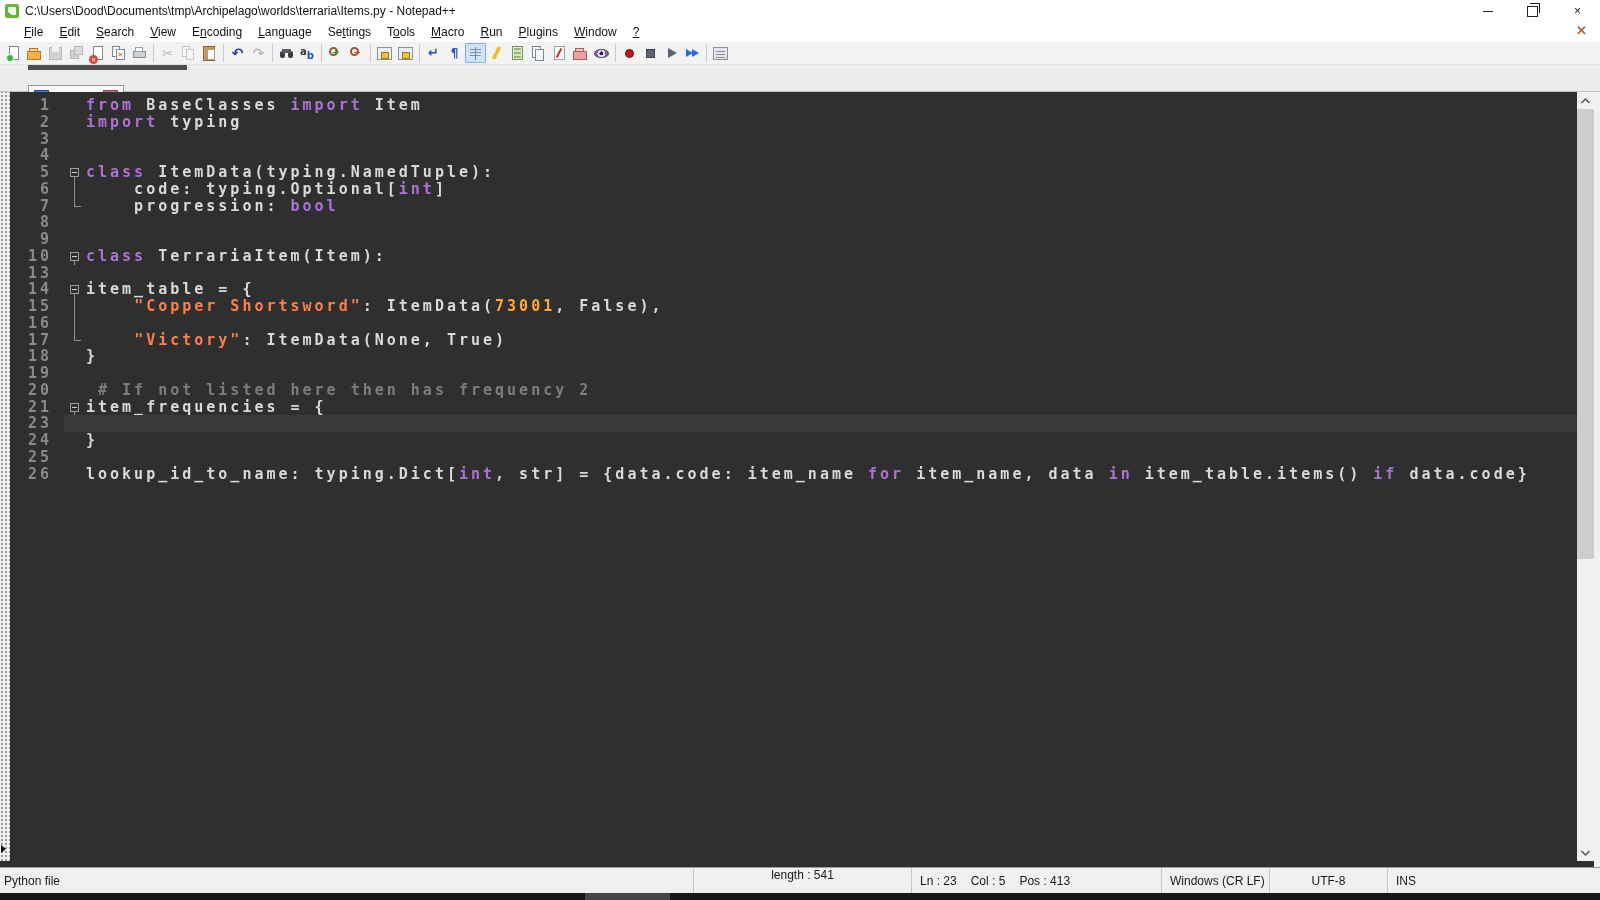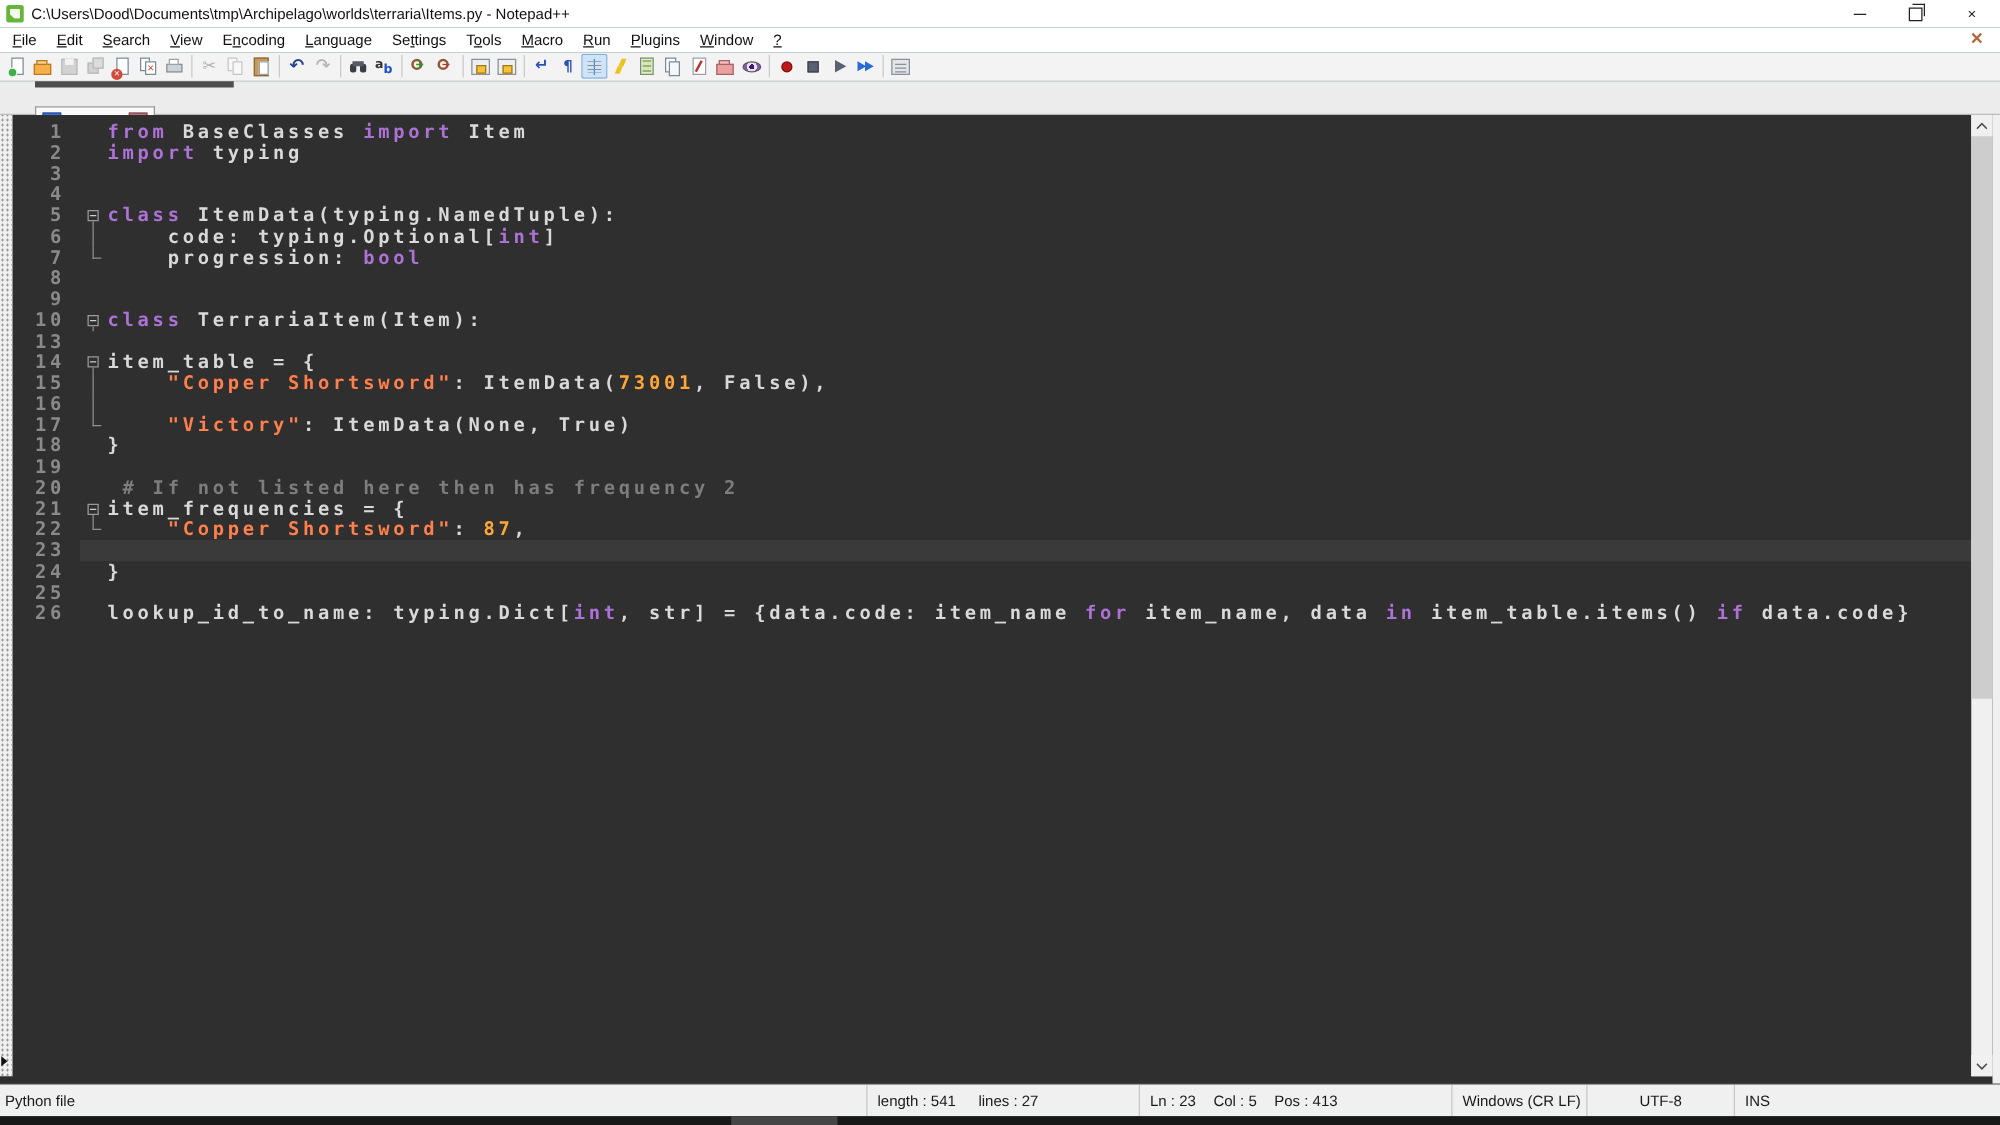--- a/index.html
+++ b/index.html
@@ -13,21 +13,21 @@
   .app-icon::after{content:"";position:absolute;left:3px;top:3px;right:3px;bottom:3px;background:#f4fbee;border-radius:1px;
                    clip-path:polygon(0 0,100% 0,100% 100%,45% 100%,0 55%);}
   .title-text{font-size:12px;color:#111;}
   .win-controls{margin-left:auto;display:flex;height:100%;}
   .win-btn{width:45px;height:22px;display:flex;align-items:center;justify-content:center;color:#222;font-size:12px;}
   .restore-glyph{width:9px;height:9px;border:1px solid #222;position:relative;background:#fff;}
   .restore-glyph::before{content:"";position:absolute;left:2px;top:-4px;width:9px;height:9px;border:1px solid #222;border-bottom:none;border-left:none;}
   .min-glyph{width:10px;height:1px;background:#222;}
 
   
-  .menubar{height:20px;background:#ffffff;display:flex;align-items:center;padding-left:2px;flex:none;position:relative;}
+  .menubar{height:20px;background:#ffffff;display:flex;align-items:center;padding-left:16px;flex:none;position:relative;}
   .menu-item{font-size:12px;color:#111;padding:2px 8px;white-space:pre;}
   .menu-item u{text-decoration:underline;}
   .menu-close-x{position:absolute;right:13px;top:1px;font-size:13px;font-weight:bold;color:#b06a3a;}
 
   
   .toolbar{height:22px;background:#f3f3f3;display:flex;align-items:center;padding-left:3px;flex:none;border-bottom:1px solid #e2e2e2;}
   .tbtn{width:21px;height:20px;display:flex;align-items:center;justify-content:center;flex:none;border-radius:2px;}
   .tbtn.pressed{background:#cfe5f7;box-shadow:inset 0 0 0 1px #84aede;}
   .tbtn.disabled{opacity:.42;filter:grayscale(.9);}
   .tsep{width:1px;height:18px;background:#c9c9c9;margin:0 3px;flex:none;}
@@ -131,21 +131,21 @@
   .vs-btn{position:absolute;left:0;width:17px;height:17px;background:#f0f0f0;display:flex;align-items:center;justify-content:center;}
   .vs-btn.up{top:0;} .vs-btn.down{bottom:0;}
   .vs-thumb{position:absolute;left:0;top:17px;width:17px;height:450px;background:#cdcdcd;}
   .editor-right-gap{position:absolute;right:0;top:0;bottom:0;width:6px;background:#f0f0f0;z-index:4;}
 
   
   .statusbar{height:25px;flex:none;background:#f0f0f0;border-top:1px solid #9a9a9a;display:flex;align-items:center;
              font-size:12px;color:#1a1a1a;}
   .sb-pane{height:100%;display:flex;align-items:center;border-right:1px solid #c6c6c6;box-sizing:border-box;padding:0 8px;white-space:pre;}
   .sb-doc{width:694px;padding-left:4px;}
-  .sb-len{width:218px;gap:18px;}
+  .sb-len{width:218px;gap:18px;flex-direction:column;}
   .sb-pos{width:250px;gap:14px;}
   .sb-eol{width:108px;}
   .sb-enc{width:118px;justify-content:center;}
   .sb-ins{flex:1;border-right:none;}
 
   .bottom-strip{height:7px;flex:none;background:#181818;position:relative;}
   .bottom-strip .seg{position:absolute;left:585px;width:85px;top:0;bottom:0;background:#454545;}
 </style>
 </head>
 <body>
@@ -458,30 +458,20 @@
         <div class="line">
           <span class="ln">21</span>
           <div class="body">
             <span class="fold fold-open">
               <span class="vl"></span>
               <span class="box"></span>
             </span>
             <pre class="code"><span class="d">item_frequencies = {</span></pre>
           </div>
         </div>
-        <div class="line">
-          <span class="ln">22</span>
-          <div class="body">
-            <span class="fold fold-end">
-              <span class="vl"></span>
-              <span class="hl"></span>
-            </span>
-            <pre class="code"><span class="d">    </span><span class="s">"Copper Shortsword"</span><span class="d">: </span><span class="n">87</span><span class="d">,</span></pre>
-          </div>
-        </div>
         <div class="line cur">
           <span class="ln">23</span>
           <div class="body">
             <span class="fold"></span>
             <pre class="code"></pre>
           </div>
         </div>
         <div class="line">
           <span class="ln">24</span>
           <div class="body">

